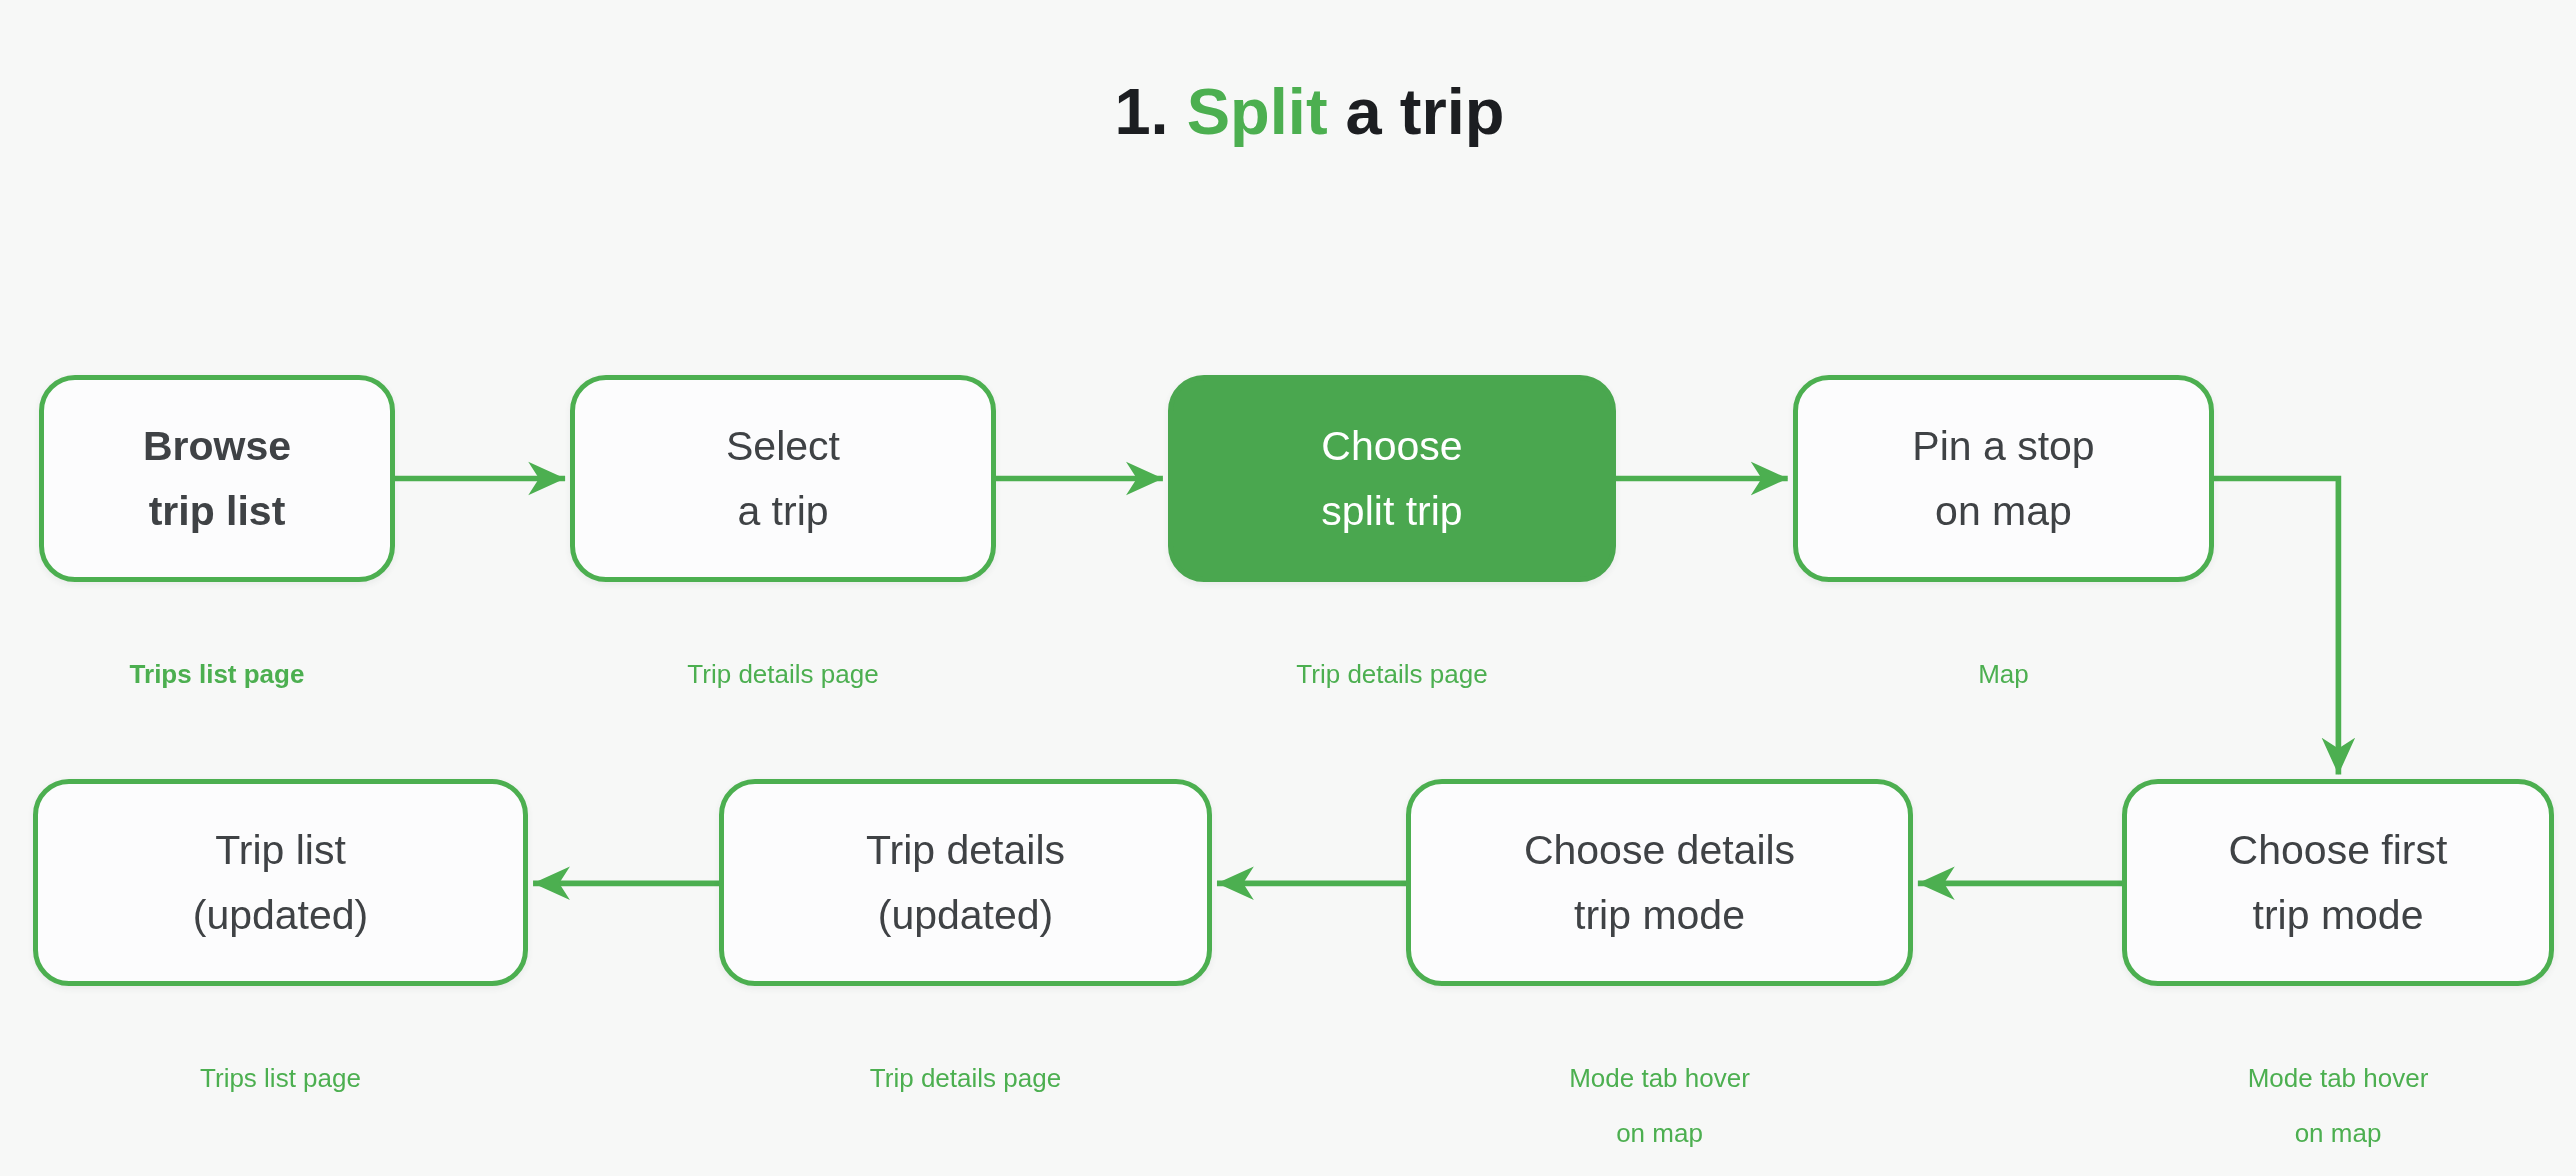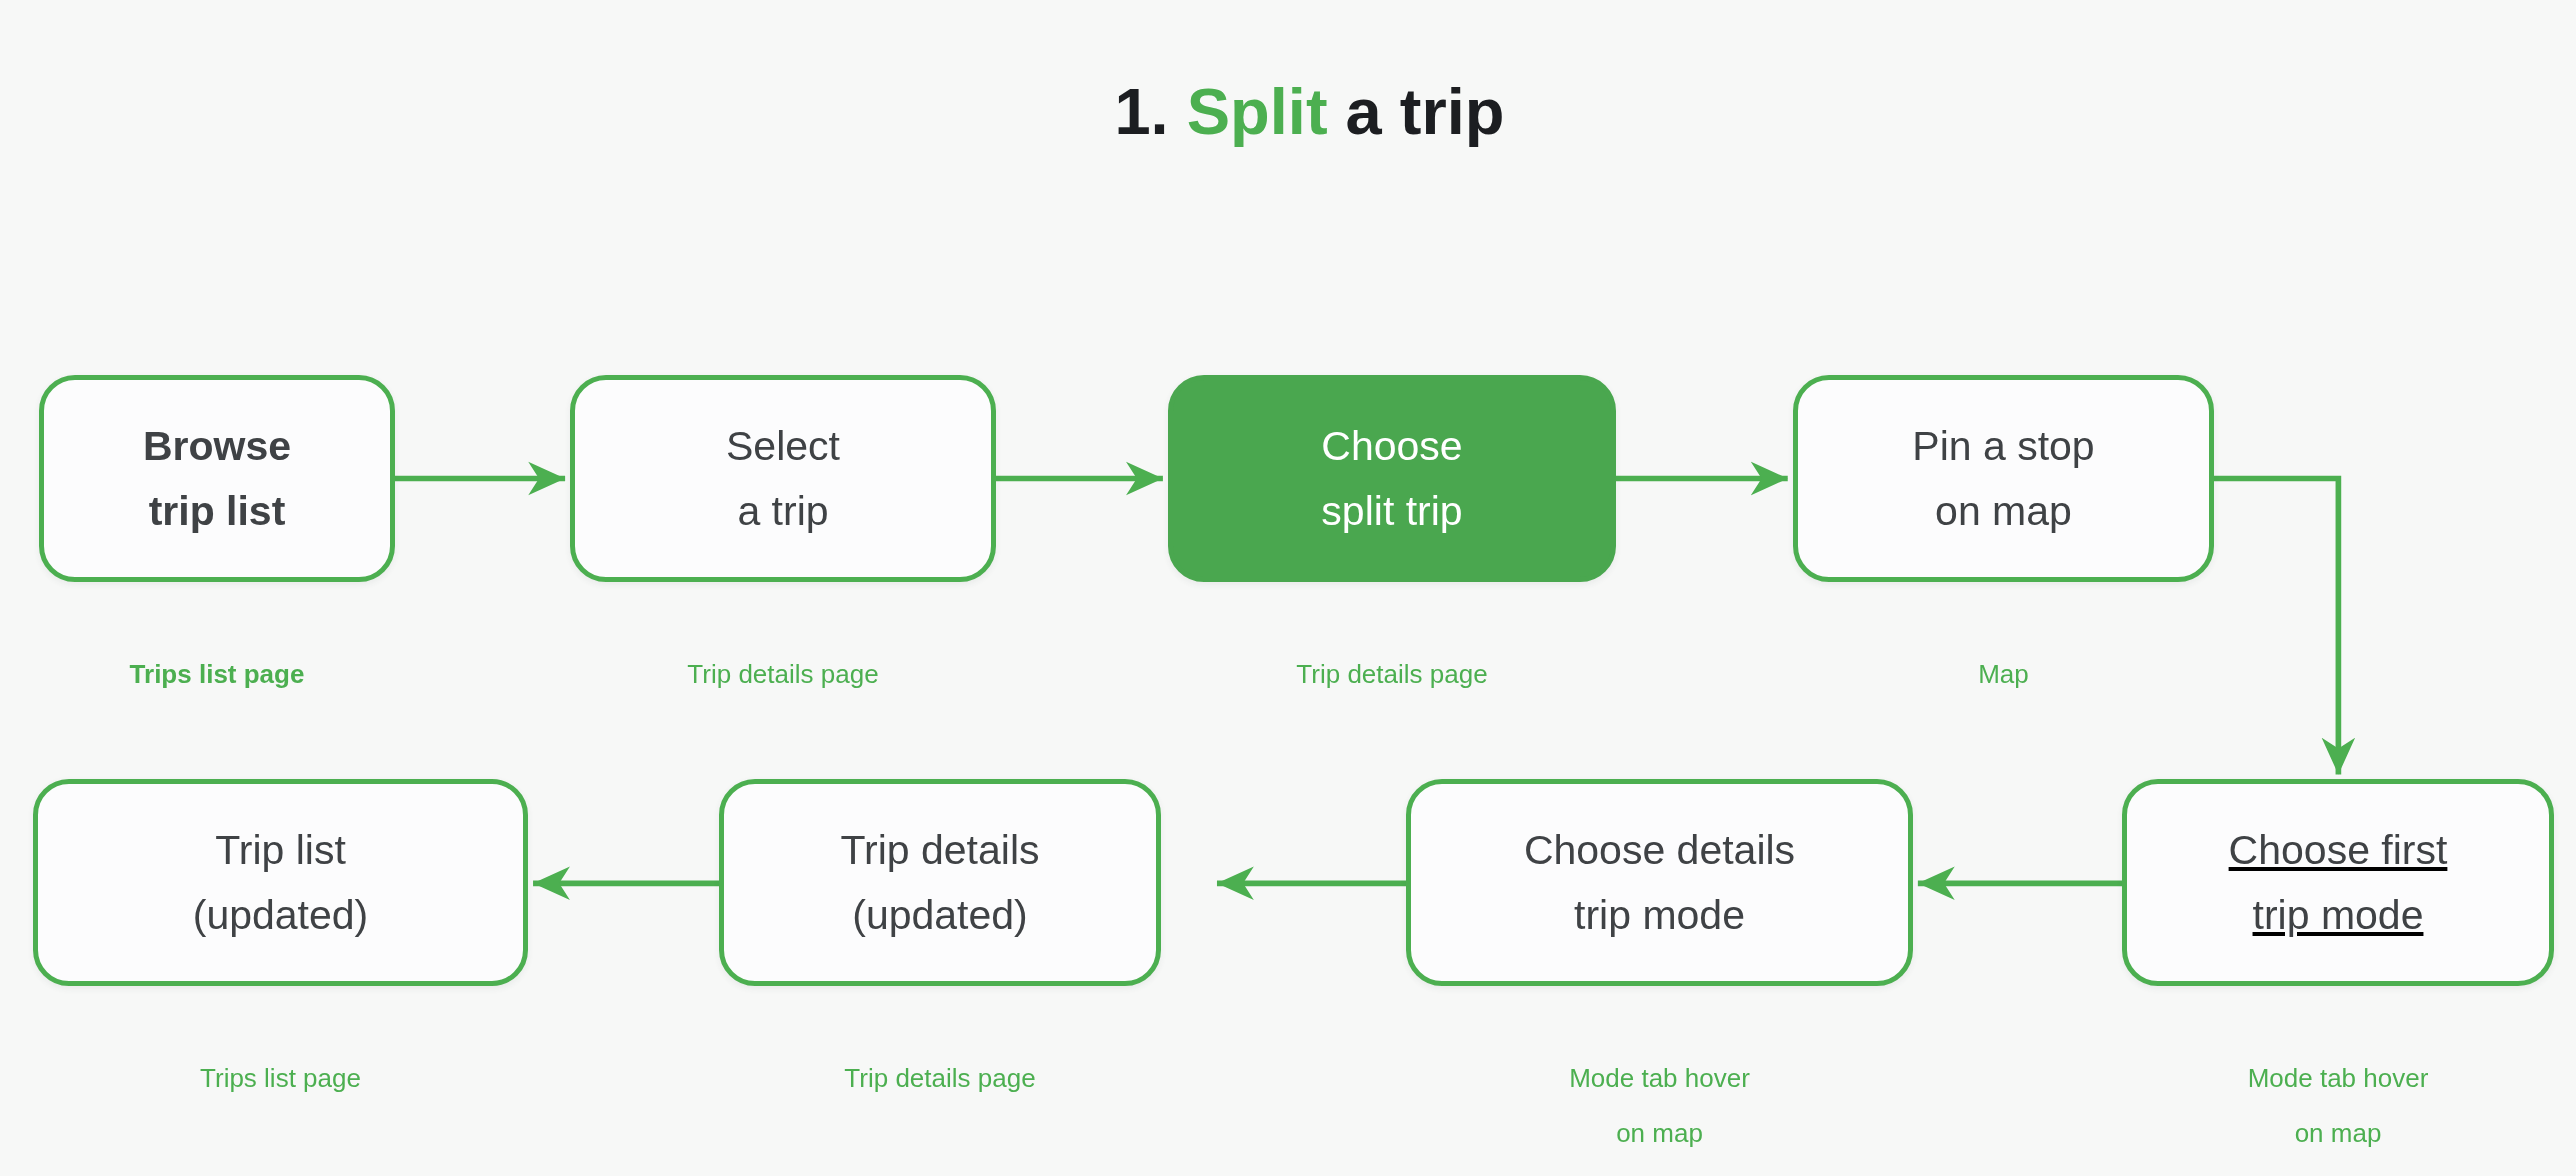--- a/index.html
+++ b/index.html
@@ -133,21 +133,21 @@
     <div class="box outline">
       <span class="line">Pin a stop</span>
       <span class="line">on map</span>
     </div>
     <div class="caption">
       <span class="cline">Map</span>
       <span class="cline"></span>
     </div>
   </div>
 
-  <div class="node" style="left:2122px; top:779px; width:432px;text-decoration:underline;">
+  <div class="node" style="left:2122px; top:779px; width:432px;">
     <div class="box outline">
       <span class="line">Choose first</span>
       <span class="line">trip mode</span>
     </div>
     <div class="caption">
       <span class="cline">Mode tab hover</span>
       <span class="cline">on map</span>
     </div>
   </div>
 
@@ -155,21 +155,21 @@
     <div class="box outline">
       <span class="line">Choose details</span>
       <span class="line">trip mode</span>
     </div>
     <div class="caption">
       <span class="cline">Mode tab hover</span>
       <span class="cline">on map</span>
     </div>
   </div>
 
-  <div class="node" style="left:719px; top:779px; width:442px;">
+  <div class="node" style="left:719px; top:779px; width:493px;">
     <div class="box outline">
       <span class="line">Trip details</span>
       <span class="line">(updated)</span>
     </div>
     <div class="caption">
       <span class="cline">Trip details page</span>
       <span class="cline"></span>
     </div>
   </div>
 

